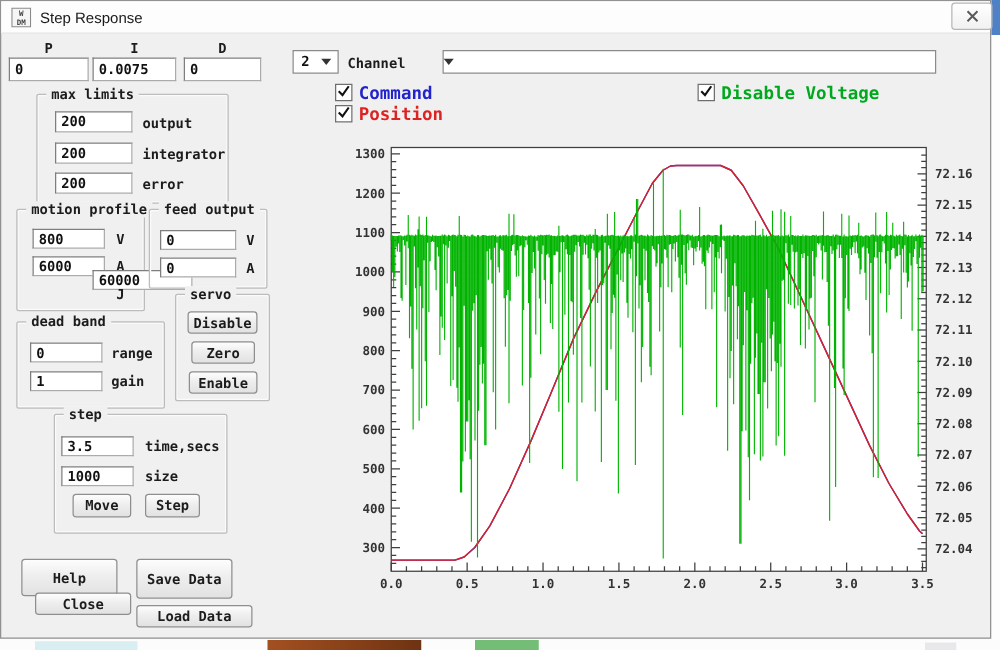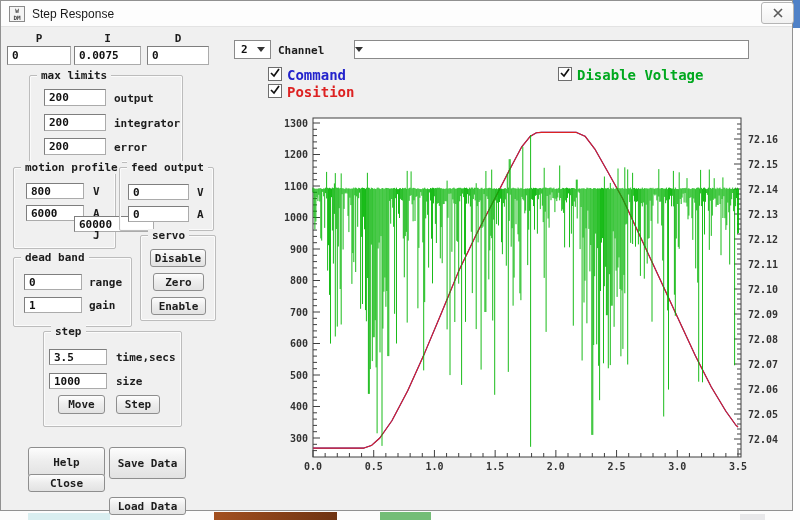--- a/index.html
+++ b/index.html
@@ -142,24 +142,24 @@
   <div class="grp" style="left:42px;top:330px;width:137px;height:94px;">
     <span class="grp-title">step</span>
     <input class="tf" style="left: 5px; top: 17px; width: 58px; height: 16px;" value="3.5">
     <span class="abs lbl" style="left:72px;top:19px;">time,secs</span>
     <input class="tf" style="left: 5px; top: 41px; width: 58px; height: 16px;" value="1000">
     <span class="abs lbl" style="left:72px;top:43px;">size</span>
     <button class="btn" style="left:14px;top:63px;width:47px;height:19px;">Move</button>
     <button class="btn" style="left:72px;top:63px;width:44px;height:19px;">Step</button>
   </div>
 
-  <button class="btn" style="left:27px;top:446px;width:77px;height:30px;">Help</button>
+  <button class="btn" style="left:16px;top:446px;width:77px;height:30px;">Help</button>
   <button class="btn" style="left:108px;top:446px;width:77px;height:32px;">Save Data</button>
   <button class="btn" style="left:27px;top:473px;width:77px;height:18px;">Close</button>
-  <button class="btn" style="left:108px;top:496px;width:77px;height:18px;">Load Data</button>
+  <button class="btn" style="left:108px;top:483px;width:93px;height:18px;">Load Data</button>
 
   <svg class="abs" style="left:245px;top:100px;" width="550" height="392" viewBox="0 0 550 392">
       <rect x="67" y="17" width="428" height="339" fill="#ffffff" stroke="#3f3f3f" stroke-width="1"></rect>
       <line x1="67" y1="337" x2="74" y2="337" stroke="#3f3f3f"></line>
       <text x="62" y="340.5" text-anchor="end" class="ax">300</text>
       <line x1="67" y1="305.5" x2="74" y2="305.5" stroke="#3f3f3f"></line>
       <text x="62" y="309" text-anchor="end" class="ax">400</text>
       <line x1="67" y1="274" x2="74" y2="274" stroke="#3f3f3f"></line>
       <text x="62" y="277.5" text-anchor="end" class="ax">500</text>
       <line x1="67" y1="242.5" x2="74" y2="242.5" stroke="#3f3f3f"></line>

